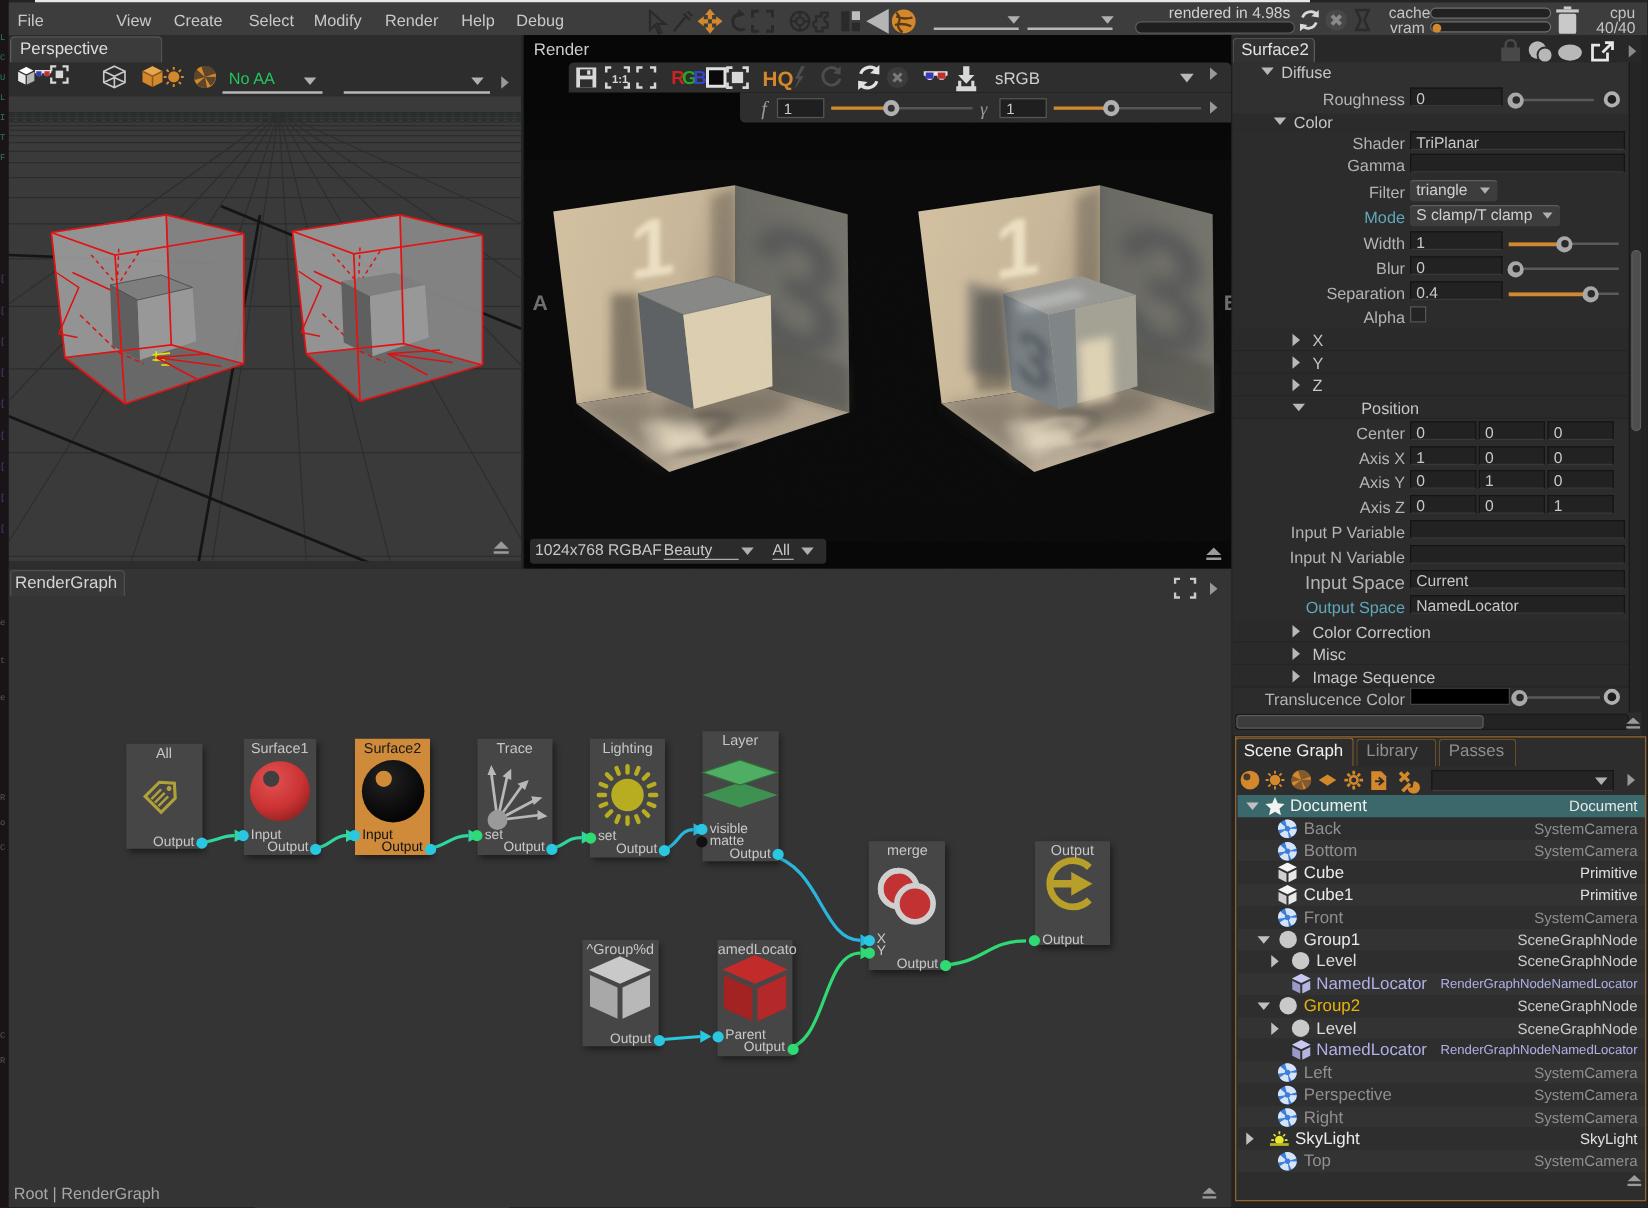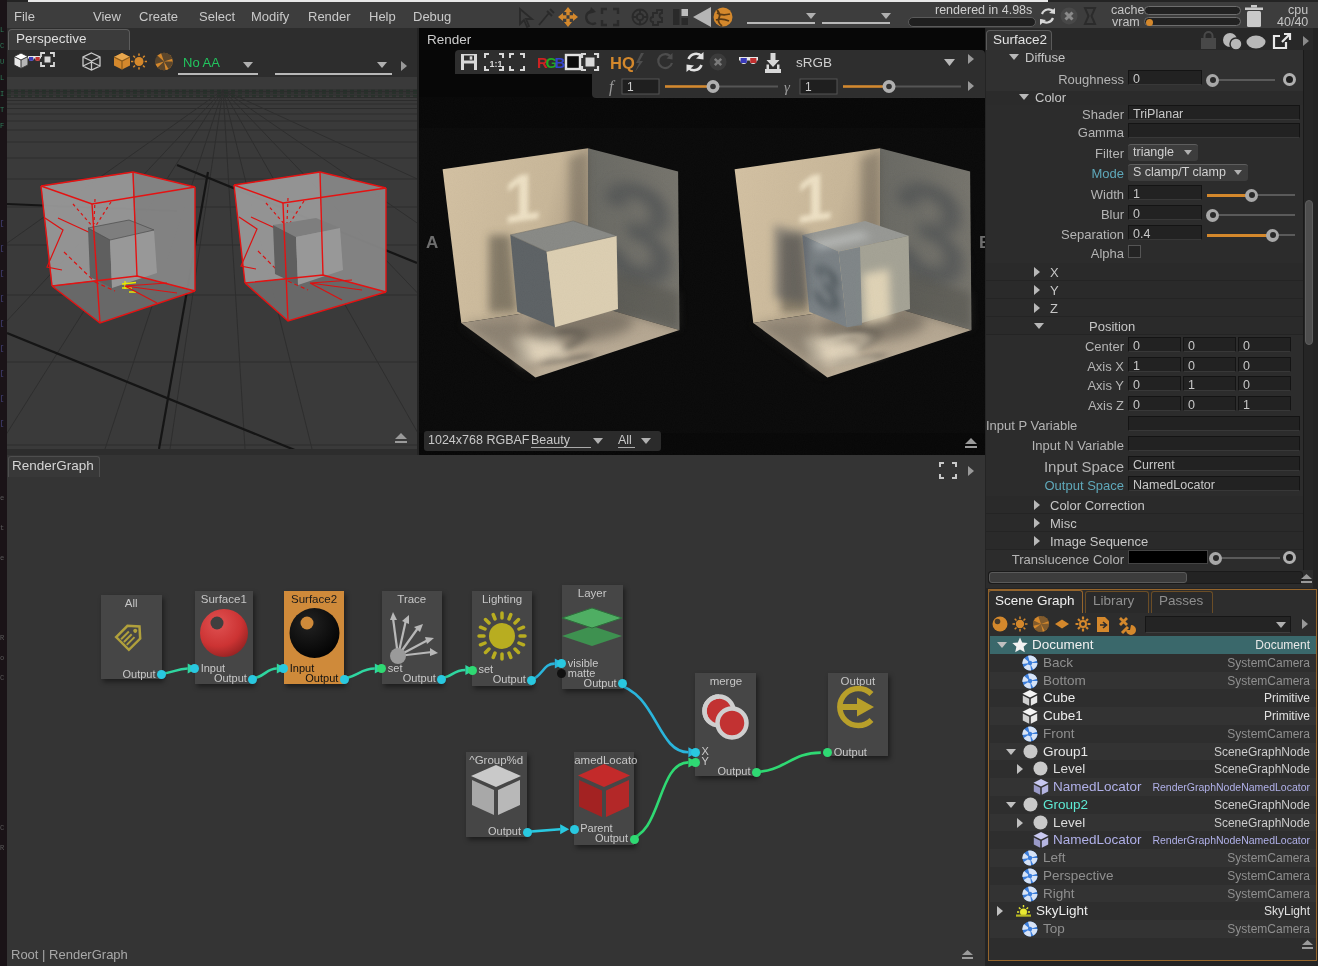--- a/index.html
+++ b/index.html
@@ -532,21 +532,21 @@
 <div class="abs" style="left:0;top:370px;width:138px;text-align:right;font-size:13px;color:#b4b4b4;">Axis Z</div>
 <div class="abs" style="left:142px;top:368px;width:53px;height:15px;background:#222222;border:1px solid #141414;border-bottom-color:#383838;">
         <span class="txt" style="left:4px;top:0.5px;font-size:12.5px;color:#c8c8c8;">0</span>
       </div>
 <div class="abs" style="left:197px;top:368px;width:53px;height:15px;background:#222222;border:1px solid #141414;border-bottom-color:#383838;">
         <span class="txt" style="left:4px;top:0.5px;font-size:12.5px;color:#c8c8c8;">0</span>
       </div>
 <div class="abs" style="left:252px;top:368px;width:53px;height:15px;background:#222222;border:1px solid #141414;border-bottom-color:#383838;">
         <span class="txt" style="left:4px;top:0.5px;font-size:12.5px;color:#c8c8c8;">1</span>
       </div>
-<div class="abs" style="left:0;top:390px;width:138px;text-align:left;font-size:13px;color:#b4b4b4;">Input P Variable</div>
+<div class="abs" style="left:0;top:390px;width:138px;text-align:right;font-size:13px;color:#b4b4b4;">Input P Variable</div>
 <div class="abs" style="left:142px;top:388px;width:172px;height:15px;background:#222222;border:1px solid #141414;border-bottom-color:#383838;"></div>
 <div class="abs" style="left:0;top:410px;width:138px;text-align:right;font-size:13px;color:#b4b4b4;">Input N Variable</div>
 <div class="abs" style="left:142px;top:408px;width:172px;height:15px;background:#222222;border:1px solid #141414;border-bottom-color:#383838;"></div>
 <div class="abs" style="left:0;top:430px;width:138px;text-align:right;font-size:15px;color:#b4b4b4;">Input Space</div>
 <div class="abs" style="left:142px;top:428px;width:172px;height:15px;background:#222222;border:1px solid #141414;border-bottom-color:#383838;">
         <span class="txt" style="left:4px;top:0.5px;font-size:12.5px;color:#c8c8c8;">Current</span>
       </div>
 <div class="abs" style="left:0;top:450px;width:138px;text-align:right;font-size:13px;color:#5fa8ba;">Output Space</div>
 <div class="abs" style="left:142px;top:448px;width:172px;height:15px;background:#222222;border:1px solid #141414;border-bottom-color:#383838;">
         <span class="txt" style="left:4px;top:0.5px;font-size:12.5px;color:#c8c8c8;">NamedLocator</span>
@@ -694,21 +694,21 @@
             <path d="M15.2 5.6 L8.8 8.8 L8.8 15.8 L15.2 12.6 Z" fill="#b4b4e0"></path>
           </svg></span>
         <span style="position:absolute;left:63px;top:1px;font-size:13.5px;color:#b0b0e8;white-space:nowrap;">NamedLocator</span>
         <span style="position:absolute;right:6px;top:3px;font-size:10.5px;color:#b0b0e8;white-space:nowrap;">RenderGraphNodeNamedLocator</span>
       </div>
 <div class="abs" style="left:1px;top:205.75px;width:326px;height:17.75px;background:#2e2e2e;">
         <span style="position:absolute;left:16px;top:6px;width:0;height:0;border-left:5px solid transparent;border-right:5px solid transparent;border-top:6.5px solid #c0c0c0;"></span>
         <span style="position:absolute;left:33px;top:1px;"><svg width="15" height="15" viewBox="0 0 15 15" style="vertical-align:top;">
             <circle cx="7.5" cy="7.5" r="7" fill="#c9c9c9"></circle>
           </svg></span>
-        <span style="position:absolute;left:53px;top:1px;font-size:13.5px;color:#5eead4;white-space:nowrap;">Group2</span>
+        <span style="position:absolute;left:53px;top:1px;font-size:13.5px;color:#eab308;white-space:nowrap;">Group2</span>
         <span style="position:absolute;right:6px;top:2px;font-size:12px;color:#cccccc;white-space:nowrap;">SceneGraphNode</span>
       </div>
 <div class="abs" style="left:1px;top:223.50px;width:326px;height:17.75px;background:#333333;">
         <span style="position:absolute;left:27px;top:4px;width:0;height:0;border-top:5px solid transparent;border-bottom:5px solid transparent;border-left:6.5px solid #c0c0c0;"></span>
         <span style="position:absolute;left:43px;top:1px;"><svg width="15" height="15" viewBox="0 0 15 15" style="vertical-align:top;">
             <circle cx="7.5" cy="7.5" r="7" fill="#c9c9c9"></circle>
           </svg></span>
         <span style="position:absolute;left:63px;top:1px;font-size:13.5px;color:#dcdcdc;white-space:nowrap;">Level</span>
         <span style="position:absolute;right:6px;top:2px;font-size:12px;color:#cccccc;white-space:nowrap;">SceneGraphNode</span>
       </div>

